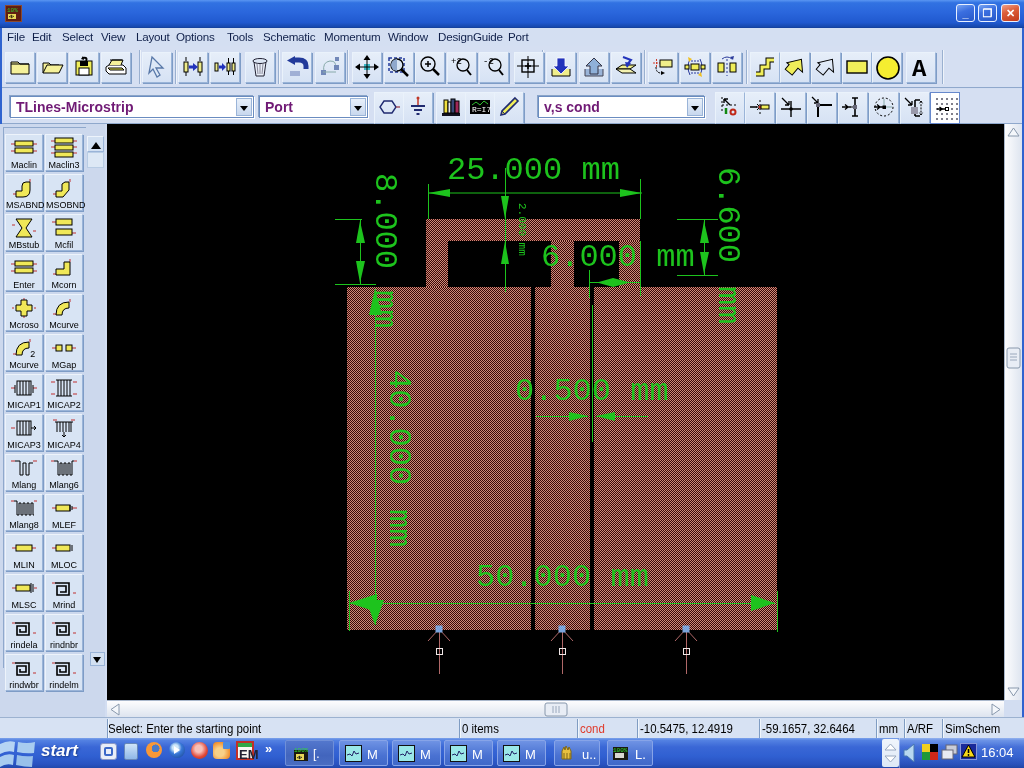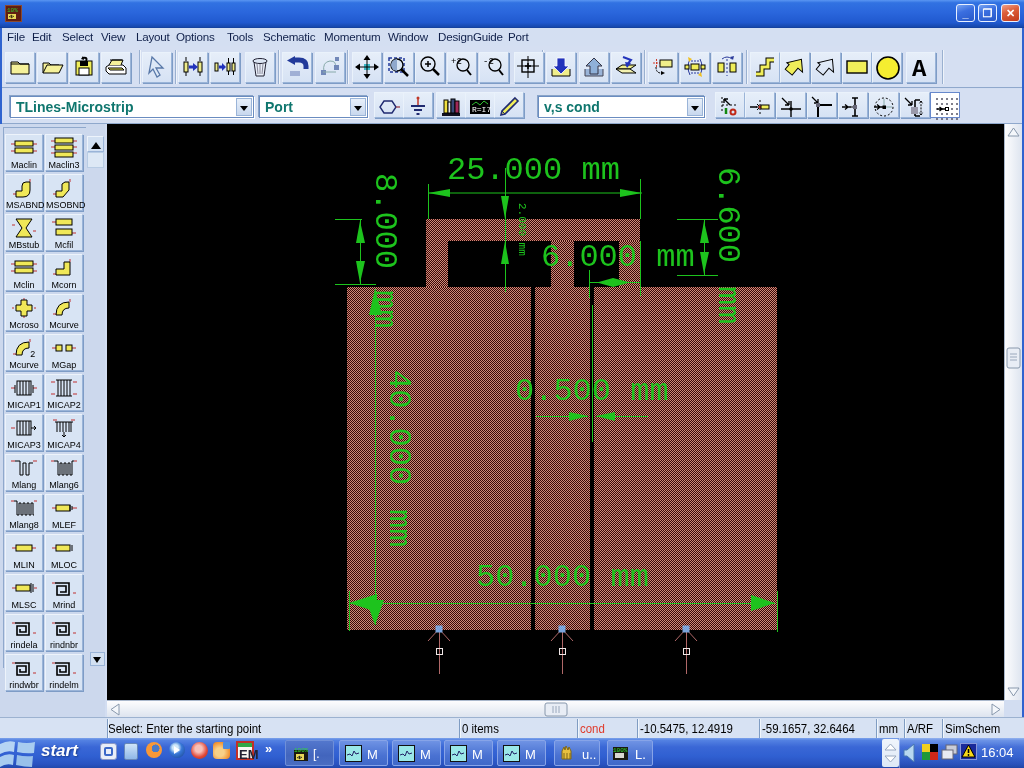--- a/index.html
+++ b/index.html
@@ -9,23 +9,23 @@
 .tbtn{position:absolute;top:4px;width:19px;height:18px;border-radius:3px;border:1px solid #e8f0ff;color:#fff;text-align:center;line-height:16px;font-size:11px;font-weight:bold;}
 .tbmin,.tbres{background:linear-gradient(160deg,#79a5f2 0%,#3b6fe0 40%,#2758c8 100%);}
 .tbclose{background:linear-gradient(160deg,#f0a088 0%,#dd5f3a 40%,#c23a1a 100%);}
 #appicon{position:absolute;left:5px;top:5px;width:17px;height:17px;background:#5f1d12;border:1px solid #8a4a30;}
 #menubar{position:absolute;left:2px;top:28px;width:1020px;height:18px;background:#d4dff2;color:#10204a;font-size:11.6px;}
 #menubar span{position:absolute;top:2px;letter-spacing:-0.2px;}
 #toolbar1{position:absolute;left:2px;top:46px;width:1020px;height:42px;background:#d5dff2;border-bottom:1px solid #8fa8cc;}
 #toolbar2{position:absolute;left:2px;top:89px;width:1020px;height:35px;background:#d5dff2;border-bottom:1px solid #8fa8cc;}
 .btn{position:absolute;top:6px;width:30px;height:31px;background:linear-gradient(180deg,#e6eef9,#d6e2f4);border:1px solid #9ab4d8;border-top-color:#eaf2fb;border-left-color:#eaf2fb;box-shadow:1px 1px 0 #7e9cc6;}
 .btn svg{position:absolute;left:2px;top:2px;}
-.btn2{top:3px;height:26px;}
+.btn2{top:3px;height:32px;}
 .combo{position:absolute;top:7px;height:22px;background:#fff;border:1px solid #6a8cc0;box-shadow:1px 1px 0 #ffffff,-1px -1px 0 #8aa4c8;}
-.combo .ct{position:absolute;left:5px;top:2px;font-size:14px;font-weight:bold;color:#0f766e;}
+.combo .ct{position:absolute;left:5px;top:2px;font-size:14px;font-weight:bold;color:#701a75;}
 .combo .ca{position:absolute;right:1px;top:1px;bottom:1px;width:16px;background:linear-gradient(180deg,#e8f0fa,#c8d8ee);border:1px solid #9ab4d8;}
 .combo .ca:after{content:"";position:absolute;left:3px;top:7px;border:4px solid transparent;border-top:5px solid #000;}
 #palette{position:absolute;left:0px;top:124px;width:105px;height:593px;background:#ccd8ed;}
 .pb{position:absolute;width:38px;height:37px;background:#d8e4f4;border:1px solid #9ab4d8;border-top-color:#edf3fb;border-left-color:#edf3fb;box-shadow:1px 1px 0 #7e9cc6;}
 .pb span{position:absolute;bottom:0px;left:0;width:100%;text-align:center;font-size:9px;color:#000;}
 .pb svg{position:absolute;left:50%;top:2px;transform:translateX(-50%);}
 #canvas{position:absolute;left:107px;top:124px;width:897px;height:576px;background:#000;}
 .red{position:absolute;background:repeating-conic-gradient(#cf8a78 0% 25%,#3a0808 0% 50%) 0 0/2px 2px;}
 #vscroll{position:absolute;left:1004px;top:124px;width:18px;height:576px;background:linear-gradient(90deg,#fdfdfe,#dde4ef);border-left:1px solid #aab8cc;}
 #hscroll{position:absolute;left:107px;top:700px;width:897px;height:17px;background:linear-gradient(180deg,#fdfdfe,#dde4ef);border-top:1px solid #aab8cc;}
@@ -474,21 +474,21 @@
 <div class="pb" style="left:5px;top:130px">
       <svg width="30" height="22">
         <g stroke="#c03030">
           <path d="M2 7 h4 M24 7 h4 M2 14 h4 M24 14 h4"></path>
         </g>
         <g fill="#f0e858" stroke="#000">
           <rect x="6" y="4" width="18" height="5"></rect>
           <rect x="6" y="11" width="18" height="5"></rect>
         </g>
       </svg>
-      <span>Mclin</span>
+      <span>Enter</span>
     </div>
 <div class="pb" style="left:45px;top:130px">
       <svg width="26" height="22">
         <path d="M2 17 h3 M19 2 v3" stroke="#c03030"></path>
         <path d="M5 12 h8 v-7 h6 v13 h-14 z" fill="#f0e858" stroke="#000"></path>
       </svg>
       <span>Mcorn</span>
     </div>
 <div class="pb" style="left:5px;top:170px">
       <svg width="26" height="22">

